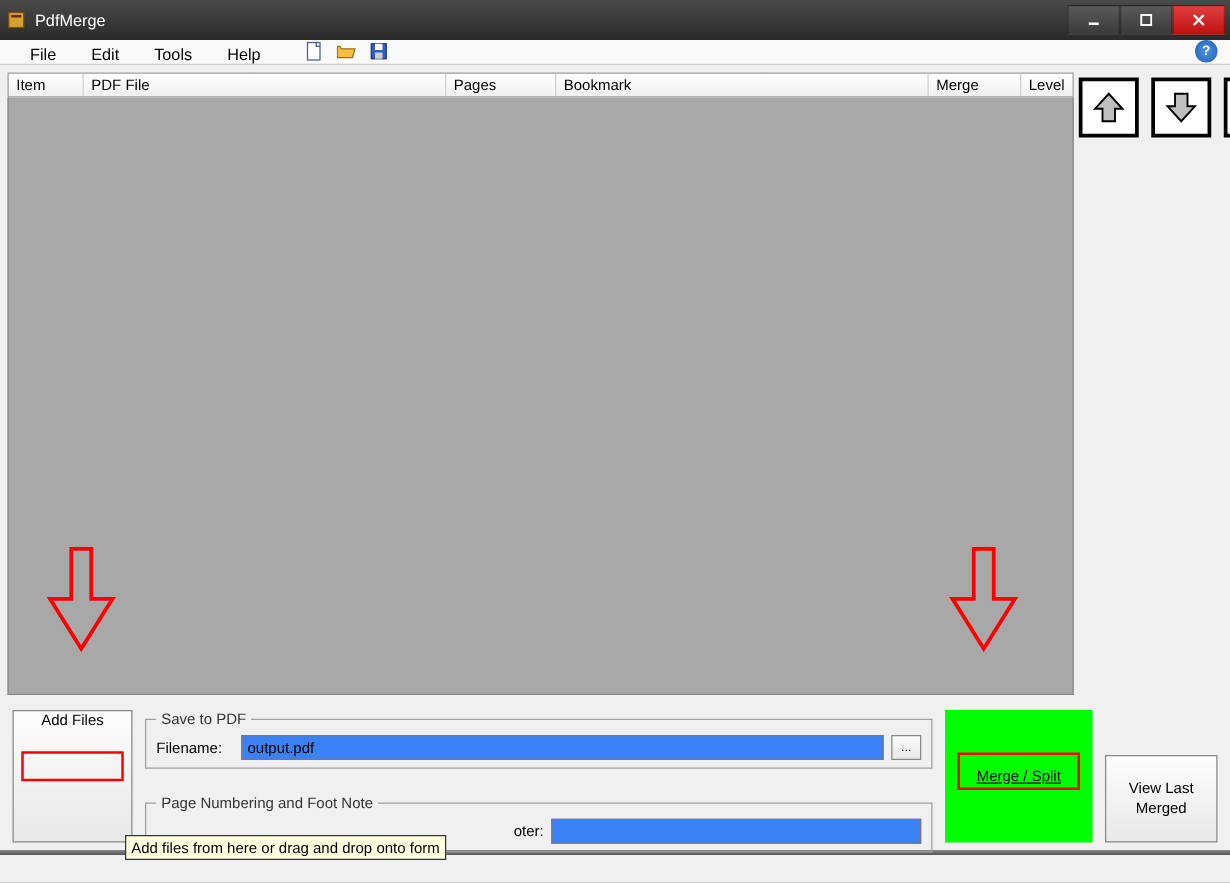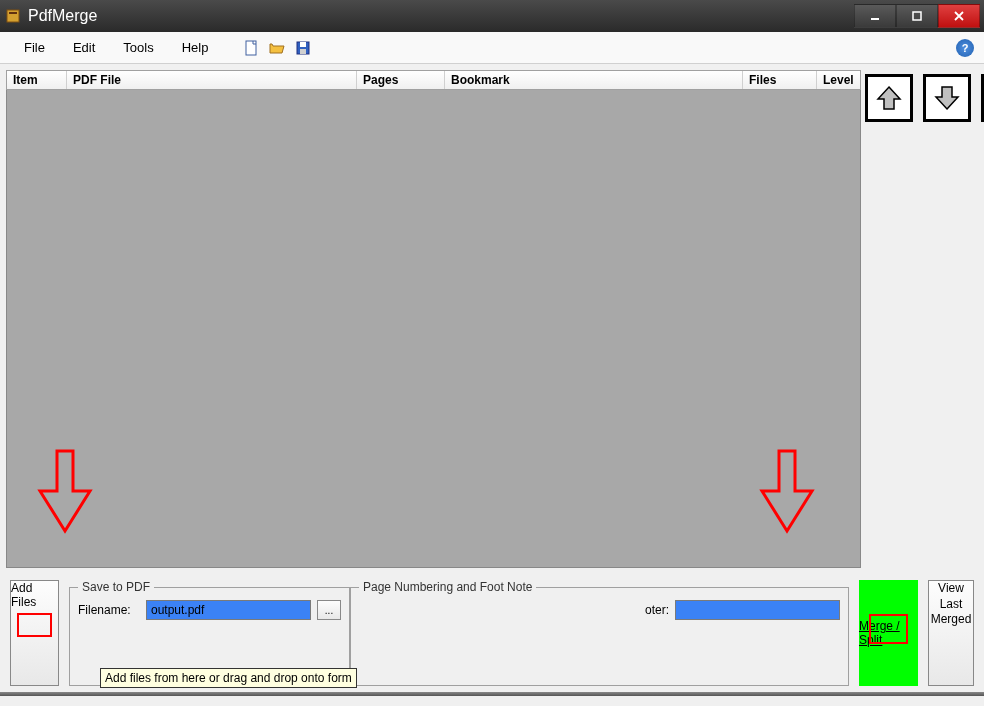--- a/index.html
+++ b/index.html
@@ -1,56 +1,56 @@
 <!DOCTYPE html>
 <html><head>
   <meta charset="utf-8">
   <style>
     * { margin: 0; padding: 0; box-sizing: border-box; font-family: Tahoma, Arial, sans-serif; font-size: 12px; }
     body { width: 984px; height: 706px; background: #f0f0f0; overflow: hidden; position: relative; }
     
     
     .titlebar { height: 32px; background: linear-gradient(to bottom, #4a4a4a, #2a2a2a); display: flex; align-items: center; padding: 0 4px; color: white; }
     .titlebar-icon { width: 18px; height: 18px; margin-right: 6px; display: flex; align-items: center; justify-content: center; }
-    .titlebar-title { flex: 1; font-size: 16px; }
+    .titlebar-title { flex: 1; font-size: 13px; }
     .titlebar-buttons { display: flex; gap: 0; }
     .titlebar-btn { width: 42px; height: 24px; display: flex; align-items: center; justify-content: center; border: 1px solid rgba(0,0,0,0.3); background: linear-gradient(to bottom, #5a5a5a, #3a3a3a); }
     .titlebar-btn.close { background: linear-gradient(to bottom, #e04040, #c01010); }
     
     
-    .menubar { height: 32px; background: #f9f9f9; border-bottom: 1px solid #d0d0d0; display: flex; align-items: center; padding: 0 10px; }
+    .menubar { height: 20px; background: #f9f9f9; border-bottom: 1px solid #d0d0d0; display: flex; align-items: flex-start; padding: 0 10px; }
     .menu-item { padding: 4px 14px; cursor: default; font-size: 13px; }
     .toolbar-icons { display: flex; gap: 8px; margin-left: 20px; align-items: center; }
     .toolbar-icon { width: 18px; height: 18px; display: flex; align-items: center; justify-content: center; }
     .help-icon { margin-left: auto; width: 18px; height: 18px; border-radius: 50%; background: radial-gradient(circle, #5090e0, #2060b0); color: white; display: flex; align-items: center; justify-content: center; font-weight: bold; font-size: 11px; }
     
     
-    .main-area { display: flex; padding: 6px; gap: 4px; font-weight: bold; }
+    .main-area { display: flex; padding: 6px; gap: 4px; }
     .list-container { flex: 1; display: flex; flex-direction: column; }
     .list-header { display: flex; background: linear-gradient(to bottom, #ffffff, #f0f0f0); border: 1px solid #a0a0a0; height: 20px; align-items: center; }
     .list-header-cell { border-right: 1px solid #d0d0d0; padding: 2px 6px; font-size: 12px; }
     .list-body { background: #a8a8a8; border: 1px solid #888; border-top: none; height: 478px; position: relative; }
     
     
     .side-buttons { display: flex; flex-direction: row; gap: 10px; padding-top: 4px; }
     .side-btn { width: 48px; height: 48px; border: 3px solid #000; background: #fff; display: flex; align-items: center; justify-content: center; cursor: pointer; }
     .view-btn { width: 48px; height: 40px; border: 1px solid #888; background: linear-gradient(to bottom, #fdfdfd, #e8e8e8); display: flex; align-items: center; justify-content: center; cursor: pointer; margin-top: 290px; font-size: 12px; }
     
     
     .bottom-panel { display: flex; padding: 6px 10px; gap: 10px; align-items: stretch; height: 118px; }
     .add-files-btn { width: 96px; border: 1px solid #888; background: linear-gradient(to bottom, #fdfdfd, #e8e8e8); display: flex; align-items: flex-start; justify-content: center; cursor: pointer; position: relative; }
-    .fieldset-container { flex: 1; display: flex; flex-direction: row; gap: 0; }
+    .fieldset-container { flex: 1; display: flex; flex-direction: column; gap: 20px; }
     fieldset { border: 1px solid #a0a0a0; padding: 4px 8px 6px 8px; position: relative; }
     legend { font-size: 12px; padding: 0 4px; color: #333; }
     .form-row { display: flex; align-items: center; gap: 6px; margin-top: 2px; }
     .form-label { font-size: 12px; min-width: 62px; }
     .form-input { border: 1px solid #7a7a7a; padding: 2px 4px; font-size: 12px; background: #3b82f6; height: 20px; flex: 1; }
     .browse-btn { width: 24px; height: 20px; border: 1px solid #888; background: linear-gradient(to bottom, #fdfdfd, #e8e8e8); display: flex; align-items: center; justify-content: center; font-size: 10px; }
     .merge-btn { width: 118px; background: #00ff00; display: flex; align-items: center; justify-content: center; cursor: pointer; font-size: 12px; position: relative; text-decoration: underline; }
-    .view-last-btn { width: 90px; border: 1px solid #888; background: linear-gradient(to bottom, #fdfdfd, #e8e8e8); display: flex; justify-content: center; cursor: pointer; text-align: center; line-height: 1.3; }
+    .view-last-btn { width: 90px; border: 1px solid #888; background: linear-gradient(to bottom, #fdfdfd, #e8e8e8); display: flex; align-items: center; justify-content: center; cursor: pointer; text-align: center; line-height: 1.3; margin-top: 36px; }
     
     
     .red-box { position: absolute; border: 2px solid #ff0000; pointer-events: none; }
     .red-arrow { position: absolute; pointer-events: none; }
     
     
     .tooltip { position: absolute; background: #ffffe0; border: 1px solid #333; padding: 2px 4px; font-size: 12px; white-space: nowrap; z-index: 100; }
     
     .bottom-border { height: 4px; background: linear-gradient(to bottom, #888, #555); }
   </style>
@@ -112,21 +112,21 @@
   <div class="help-icon">?</div>
 </div>
 
 <div class="main-area">
   <div class="list-container">
     <div class="list-header">
       <div class="list-header-cell" style="width:60px">Item</div>
       <div class="list-header-cell" style="width:290px">PDF File</div>
       <div class="list-header-cell" style="width:88px">Pages</div>
       <div class="list-header-cell" style="width:298px">Bookmark</div>
-      <div class="list-header-cell" style="width:74px">Files</div>
+      <div class="list-header-cell" style="width:74px">Merge</div>
       <div class="list-header-cell" style="flex:1;border-right:none">Level</div>
     </div>
     <div class="list-body">
 
       <svg class="red-arrow" style="left:28px; top:356px;" width="60" height="90">
         <path d="M22,5 L38,5 L38,45 L55,45 L30,85 L5,45 L22,45 Z" fill="none" stroke="#ff0000" stroke-width="3"></path>
       </svg>
       <svg class="red-arrow" style="left:750px; top:356px;" width="60" height="90">
         <path d="M22,5 L38,5 L38,45 L55,45 L30,85 L5,45 L22,45 Z" fill="none" stroke="#ff0000" stroke-width="3"></path>
       </svg>

